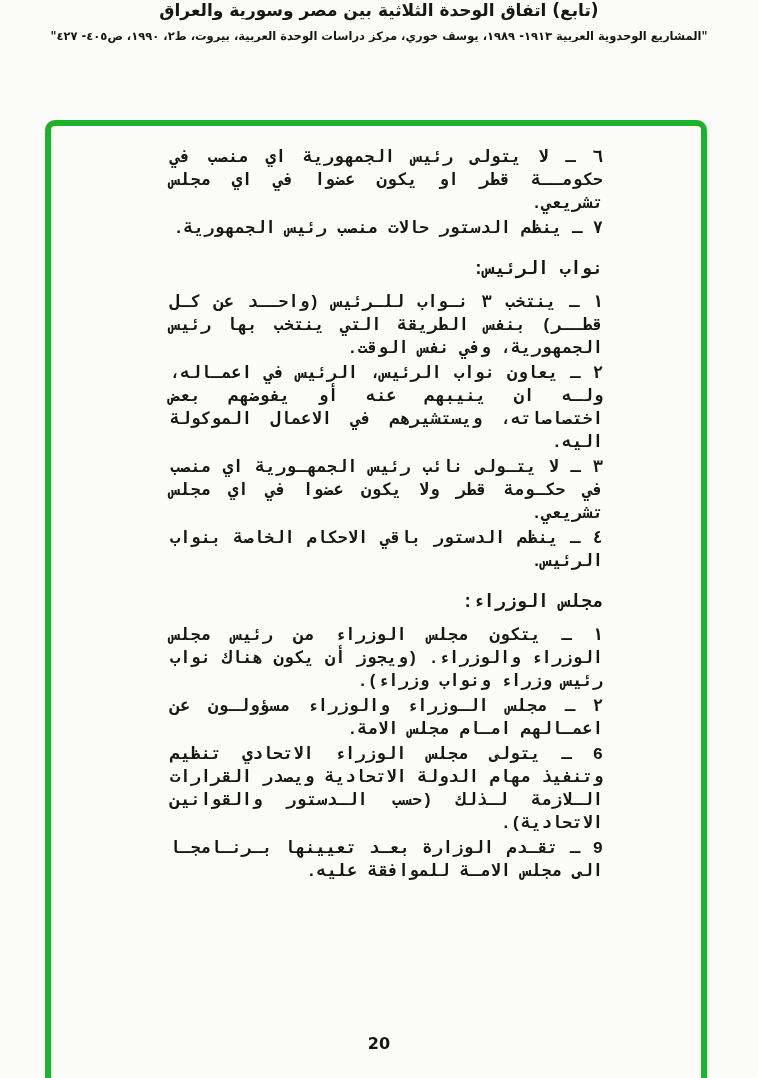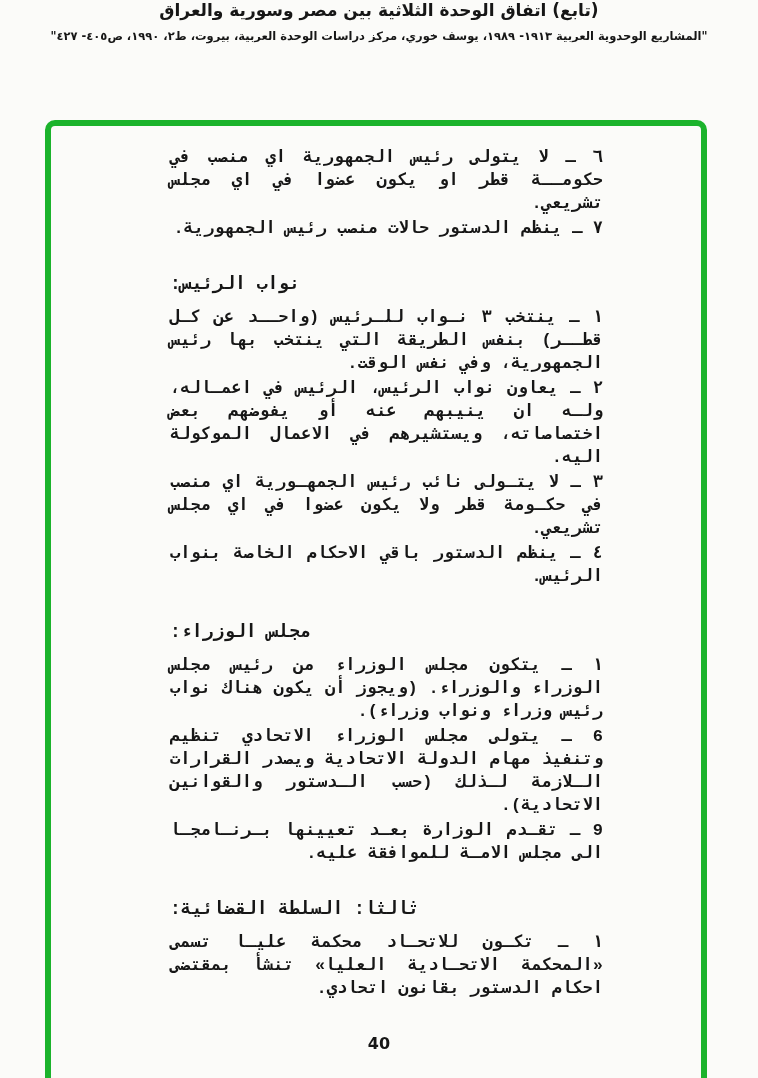--- a/index.html
+++ b/index.html
@@ -62,22 +62,22 @@
   .content p.item {
     margin: 0 0 2px 0;
     font-size: 17px;
     line-height: 23px;
     font-weight: bold;
   }
   .content h2.sec-heading {
     font-size: 18px;
     line-height: 22px;
     font-weight: bold;
-    text-align: left;
-    margin: 33px 0 11px 0;
+    text-align: right;
+    margin: 18px 0 11px 0;
   }
   .page-number {
     position: absolute;
     top: 1034px;
     left: 0;
     right: 0;
     text-align: center;
     font-size: 16px;
     font-weight: bold;
   }
@@ -104,28 +104,24 @@
         <h2 class="sec-heading">نواب الرئيس:</h2>
         <p class="item">١ ـ ينتخب ٣ نـواب للـرئيس (واحــد عن كـل قطــر) بنفس الطريقة التي ينتخب بها رئيس الجمهورية، وفي نفس الوقت.</p>
         <p class="item">٢ ـ يعاون نواب الرئيس، الرئيس في اعمـاله، ولـه ان ينيبهم عنه أو يفوضهم بعض اختصاصاته، ويستشيرهم في الاعمال الموكولة اليه.</p>
         <p class="item">٣ ـ لا يتـولى نائب رئيس الجمهـورية اي منصب في حكـومة قطر ولا يكون عضوا في اي مجلس تشريعي.</p>
         <p class="item">٤ ـ ينظم الدستور باقي الاحكام الخاصة بنواب الرئيس.</p>
       </div>
 
       <div>
         <h2 class="sec-heading">مجلس الوزراء:</h2>
         <p class="item">١ ـ يتكون مجلس الوزراء من رئيس مجلس الوزراء والوزراء. (ويجوز أن يكون هناك نواب رئيس وزراء ونواب وزراء).</p>
+        <p class="item">٢ ـ مجلس الـوزراء والوزراء مسؤولـون عن اعمـالهم امـام مجلس الامة.</p>
         <p class="item">6 ـ يتولى مجلس الوزراء الاتحادي تنظيم وتنفيذ مهام الدولة الاتحادية ويصدر القرارات الـلازمة لـذلك (حسب الـدستور والقوانين الاتحادية).</p>
         <p class="item">9 ـ تقـدم الوزارة بعـد تعيينها بـرنـامجـا الى مجلس الامـة للموافقة عليه.</p>
       </div>
 
-      <div>
-        <h2 class="sec-heading">ثالثا: السلطة القضائية:</h2>
-        <p class="item">١ ـ تكـون للاتحـاد محكمة عليـا تسمى «المحكمة الاتحـادية العليا» تنشأ بمقتضى احكام الدستور بقانون اتحادي.</p>
-
-      </div>
 
     </div>
   </div>
 
-  <div class="page-number">40</div>
+  <div class="page-number">20</div>
 
 </div>
 
 </body></html>

